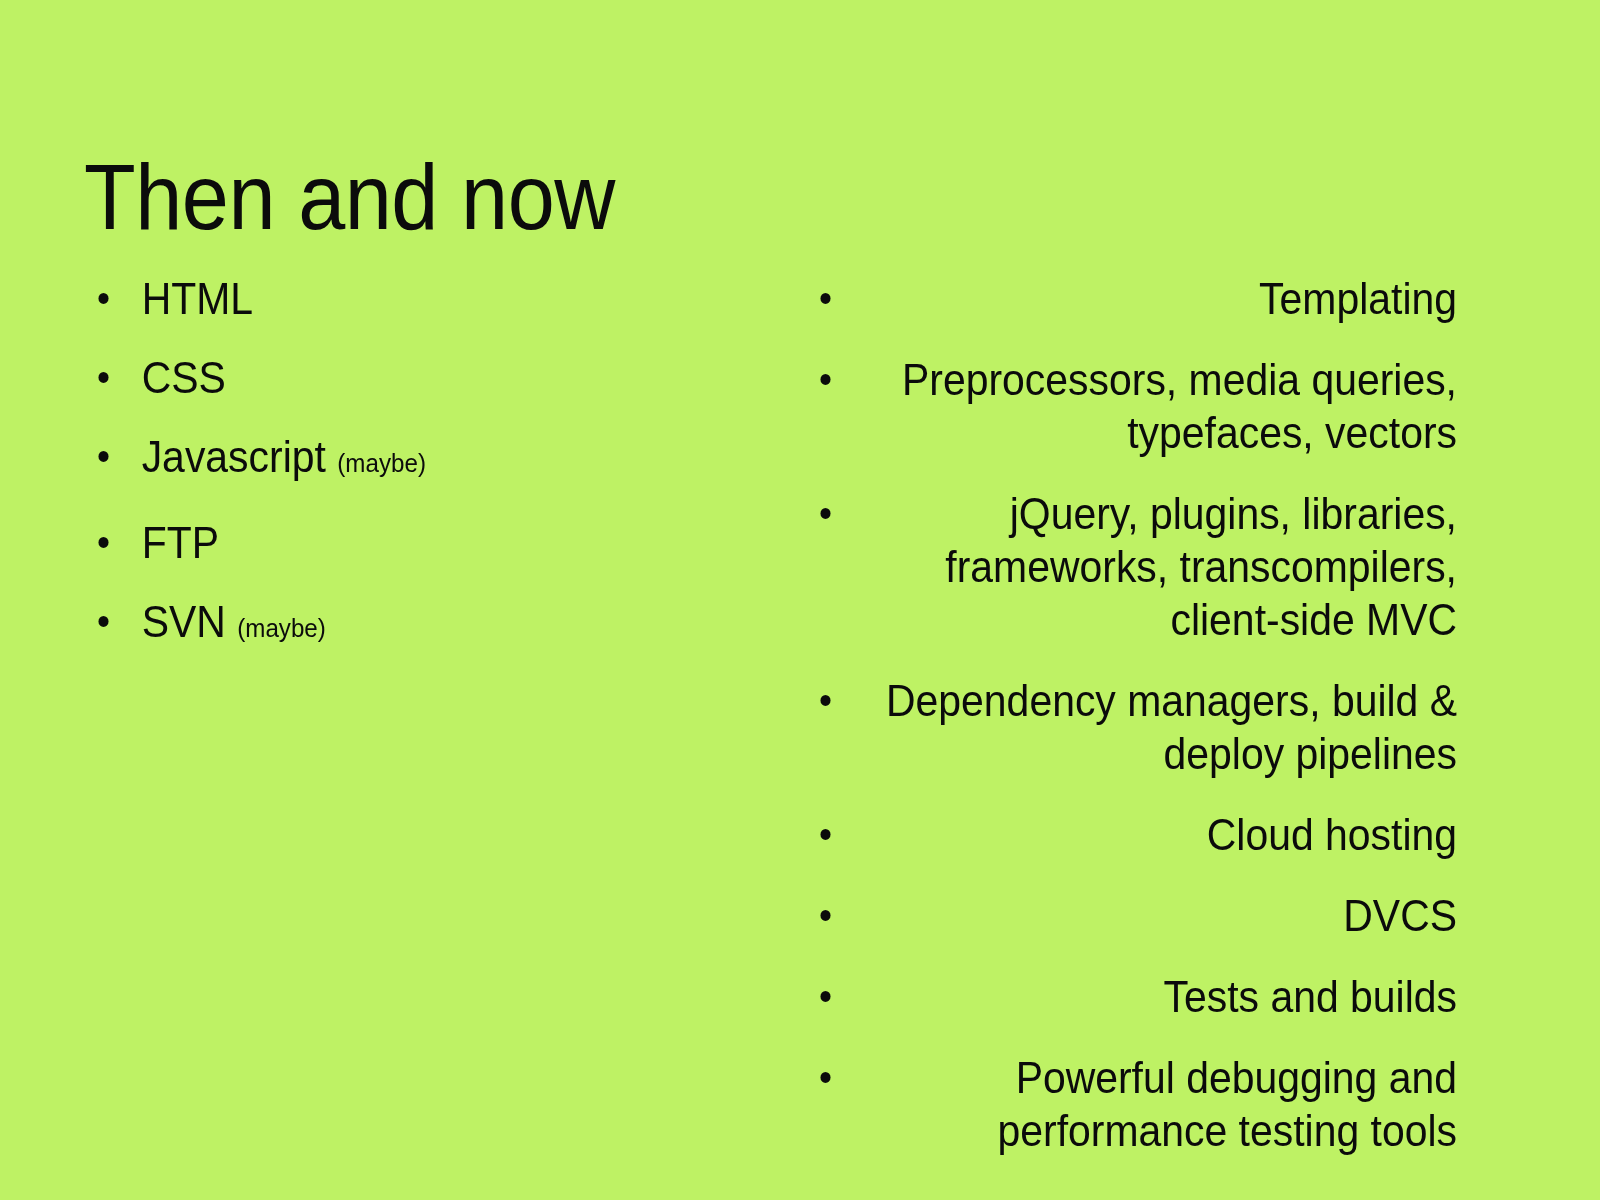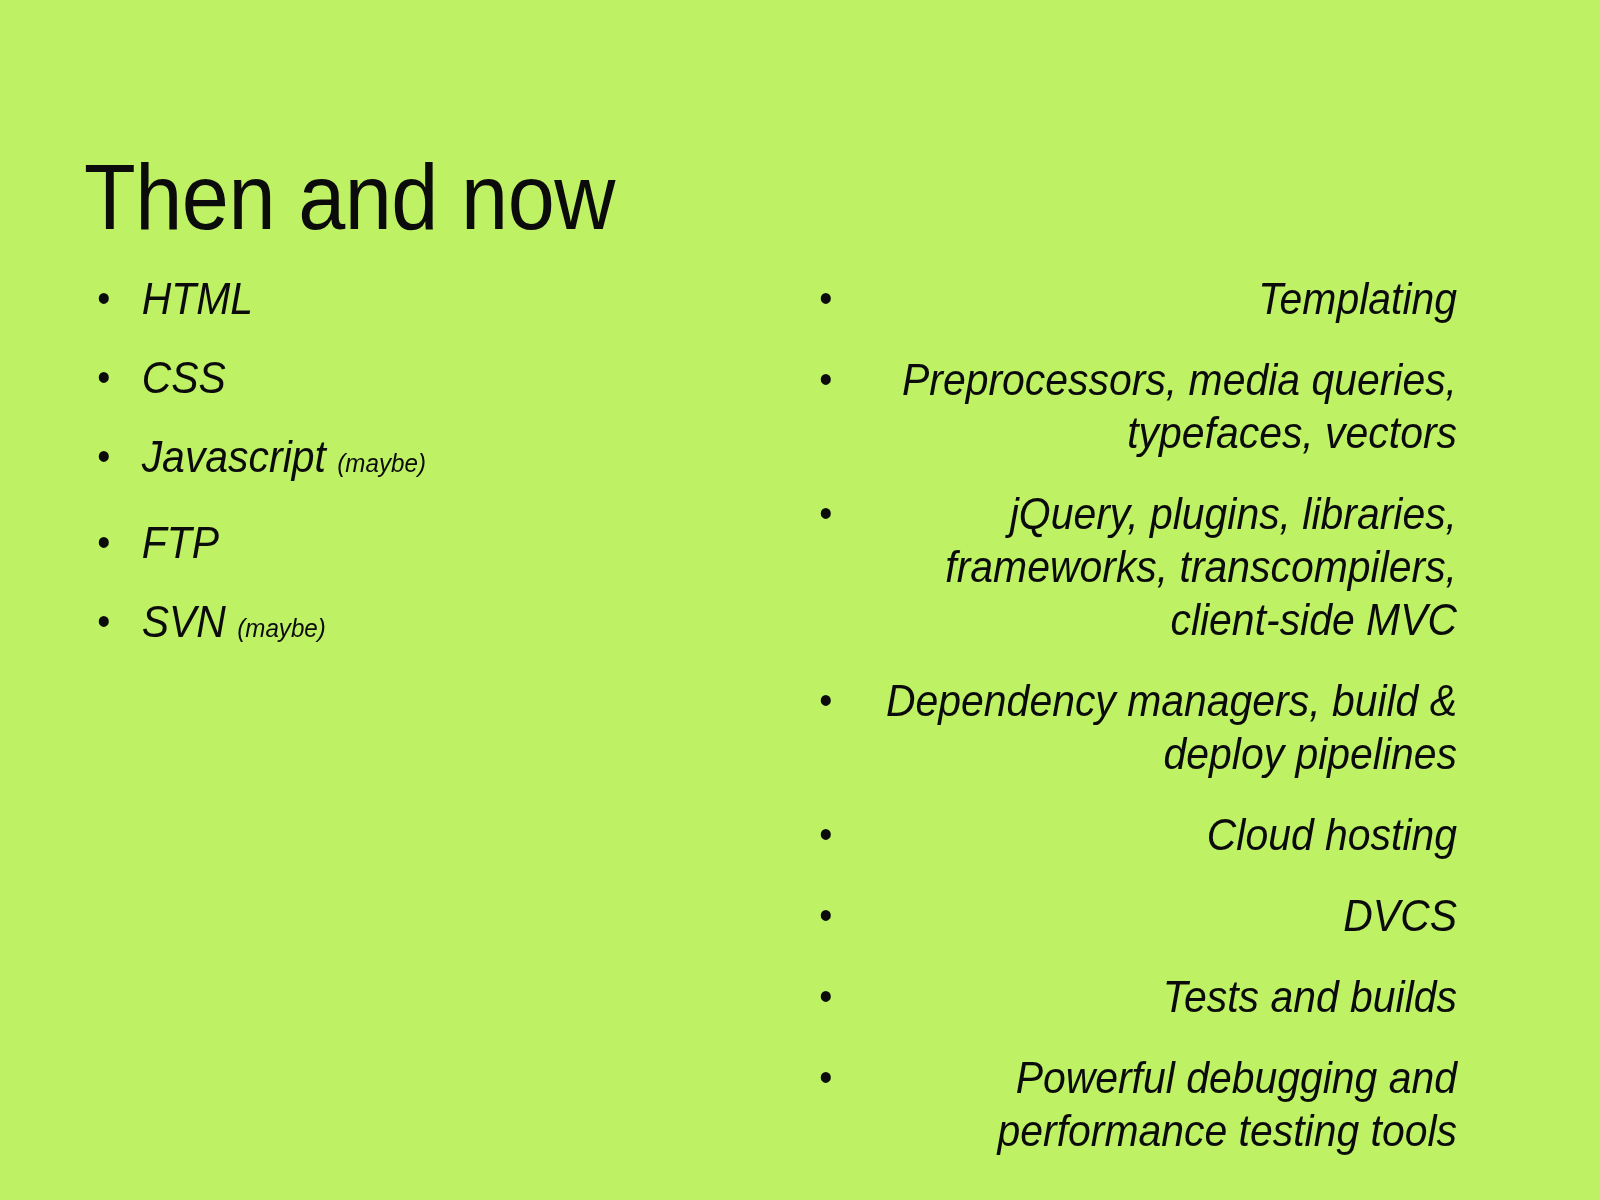--- a/index.html
+++ b/index.html
@@ -46,21 +46,20 @@
     position: absolute;
     left: 0;
     top: 0;
     width: 1600px;
     height: 1200px;
   }
 
   .column {
     position: absolute;
     top: 272px;
-    font-style: italic;
   }
   .column-left  { left: 84px;  width: 660px; }
   .column-right { left: 806px; width: 700px; text-align: right; }
 
   
   ul.bullets {
     list-style: none;
     margin: 0;
     padding: 0;
   }

